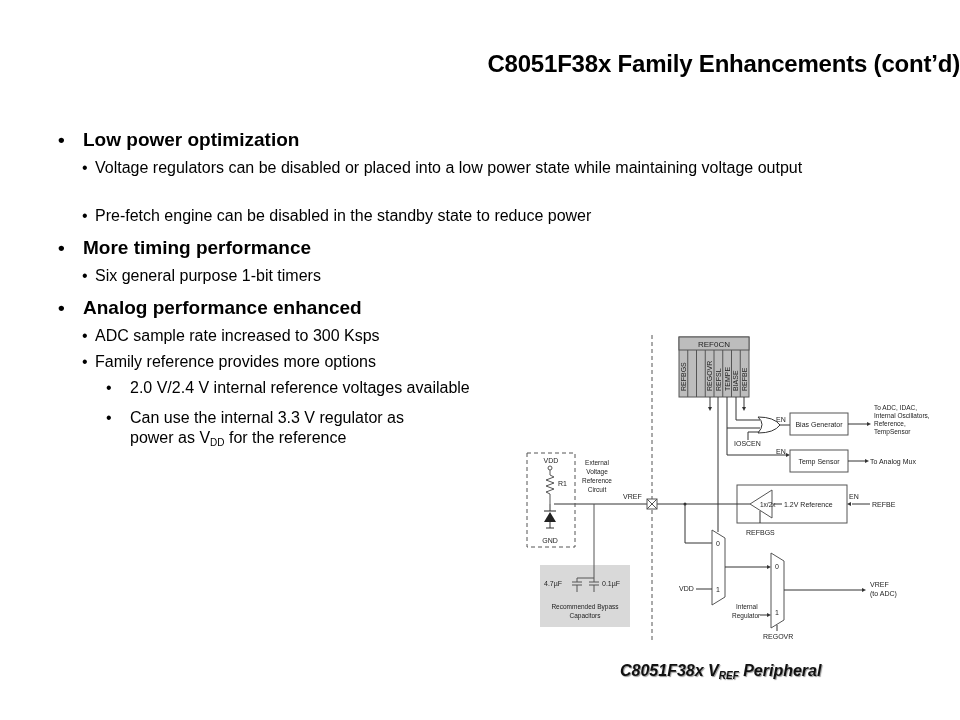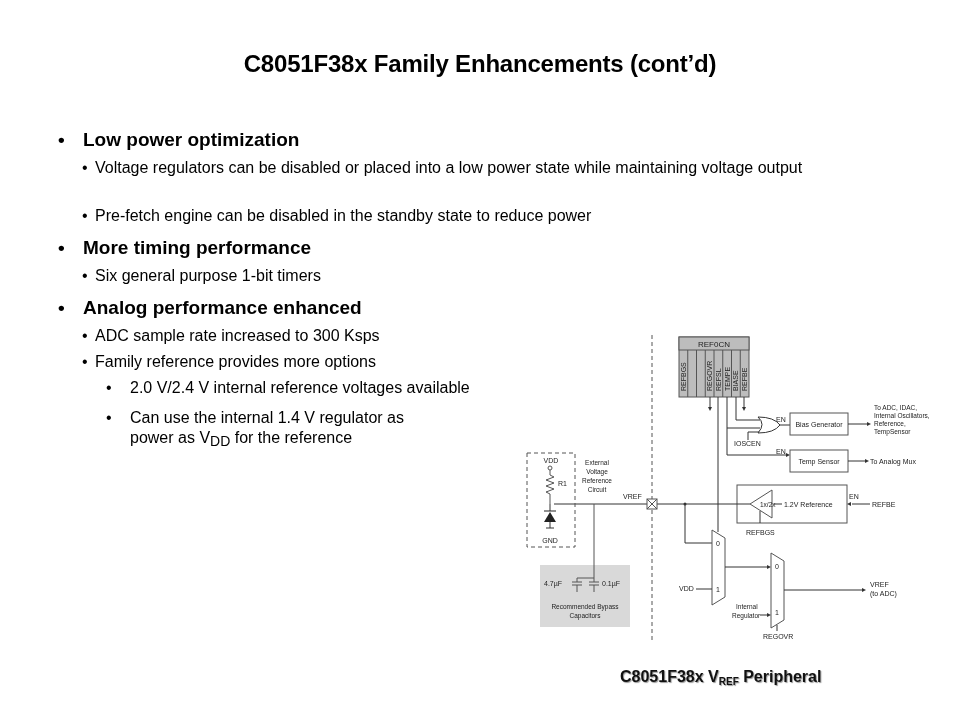--- a/index.html
+++ b/index.html
@@ -1,29 +1,29 @@
 <!DOCTYPE html>
 <html><head>
 <meta charset="utf-8">
 <style>
   html, body { margin:0; padding:0; background:#ffffff; }
   body { width:960px; height:720px; position:relative; overflow:hidden; font-family:"Liberation Sans", sans-serif; color:#000; }
-  .title { position:absolute; left:0; top:50px; width:960px; text-align:center; font-weight:bold; font-size:24px; letter-spacing:-0.2px; }
+  .title { position:absolute; left:0; top:50px; width:960px; text-align:right; font-weight:bold; font-size:24px; letter-spacing:-0.2px; }
   .lvl1 { position:absolute; left:58px; font-size:19px; font-weight:bold; }
   .lvl1 .b { position:absolute; left:0; top:0; }
   .lvl1 .t { position:absolute; left:25px; top:0; white-space:nowrap; }
   .lvl2 { position:absolute; left:82px; font-size:16px; line-height:20px; }
   .lvl2 .b { position:absolute; left:0; top:0; }
   .lvl2 .t { position:absolute; left:13px; top:0; width:790px; }
   .lvl3 { position:absolute; left:106px; font-size:16px; line-height:20px; }
   .lvl3 .b { position:absolute; left:0; top:0; }
   .lvl3 .t { position:absolute; left:24px; top:0; white-space:nowrap; }
-  sub { font-size:14px; vertical-align:-3px; }
+  sub { font-size:10px; vertical-align:-3px; }
   .diagram { position:absolute; left:522px; top:335px; width:438px; height:305px; }
-  .caption { position:absolute; left:620px; top:662px; font-weight:bold; font-size:16px; color:#111; text-shadow:1px 1px 1px #999; white-space:nowrap;margin-top:6px; }
+  .caption { position:absolute; left:620px; top:662px; font-style:italic; font-weight:bold; font-size:16px; color:#111; text-shadow:1px 1px 1px #999; white-space:nowrap; }
   .caption sub { font-size:10px; }
   svg text { font-family:"Liberation Sans", sans-serif; fill:#222; }
 </style>
 </head>
 <body>
 
 <div class="title">C8051F38x Family Enhancements (cont’d)</div>
 
 <div class="lvl1" style="top:129px;">
   <span class="b">•</span>
@@ -58,21 +58,21 @@
 <div class="lvl2" style="top:352px;">
   <span class="b">•</span>
   <span class="t">Family reference provides more options</span>
 </div>
 <div class="lvl3" style="top:378px;">
   <span class="b">•</span>
   <span class="t">2.0 V/2.4 V internal reference voltages available</span>
 </div>
 <div class="lvl3" style="top:408px;">
   <span class="b">•</span>
-  <span class="t">Can use the internal 1.4 V regulator as</span>
+  <span class="t">Can use the internal 3.3 V regulator as</span>
 </div>
 <div class="lvl3" style="top:428px;">
   <span class="t"><span>power as </span><span>V</span><sub>DD</sub><span> for the reference</span></span>
 </div>
 
 <div class="diagram">
   <svg width="438" height="305" viewBox="0 0 438 305" xmlns="http://www.w3.org/2000/svg" font-size="8">
 
     <line x1="130" y1="0" x2="130" y2="305" stroke="#555" stroke-dasharray="4,3" stroke-width="1"></line>
 

